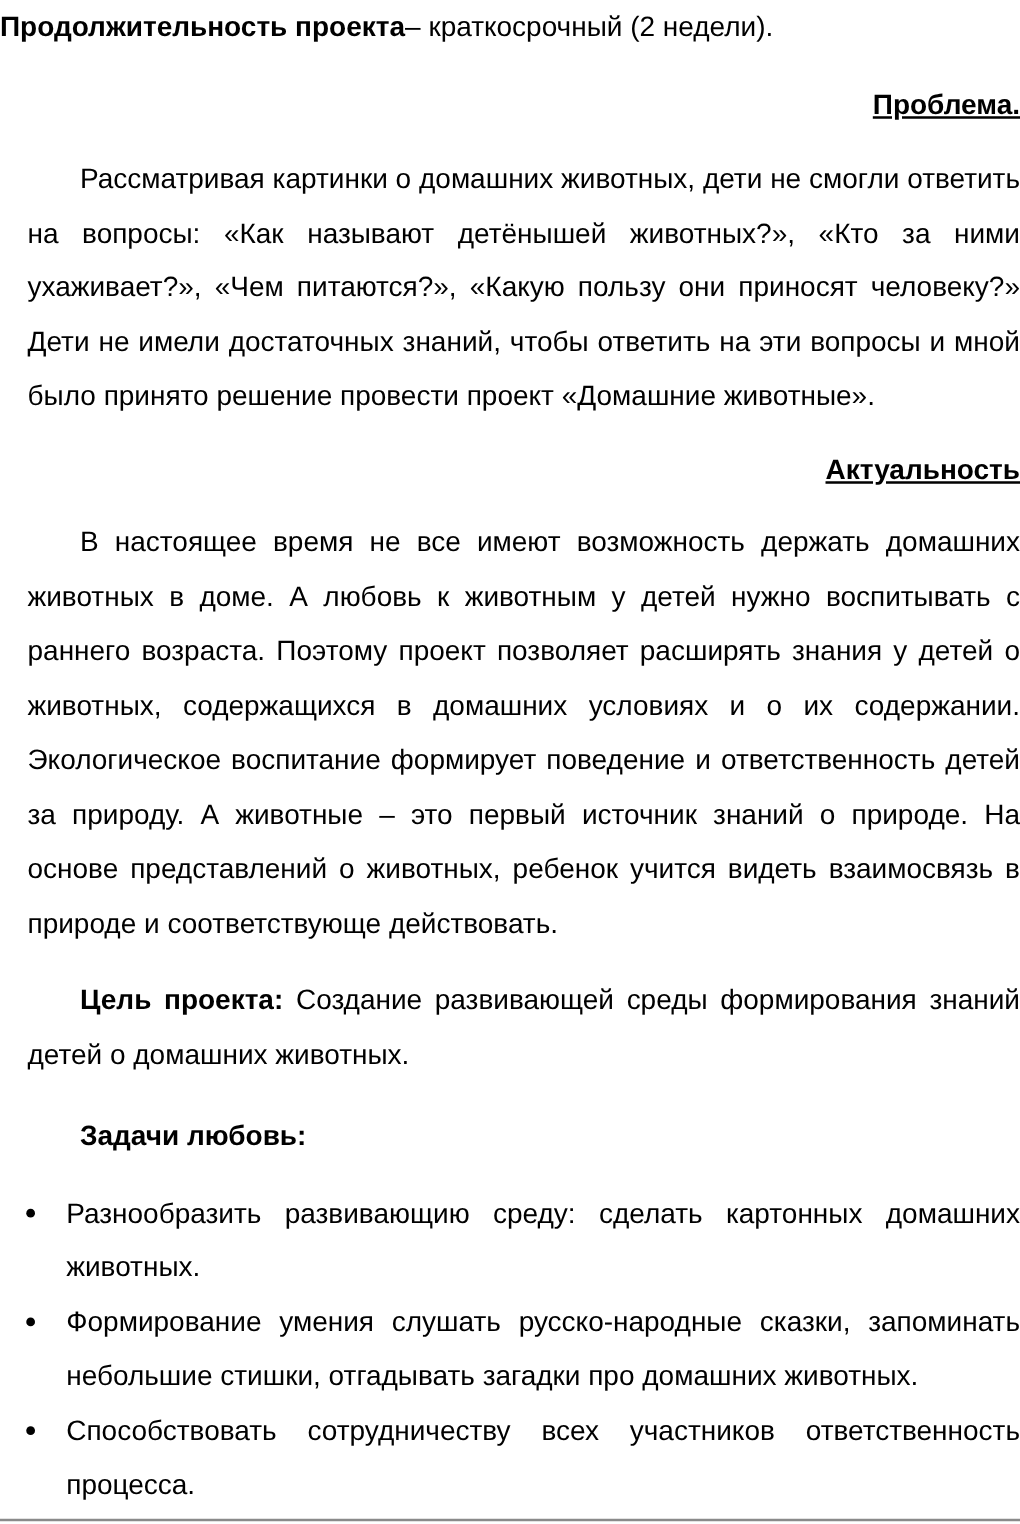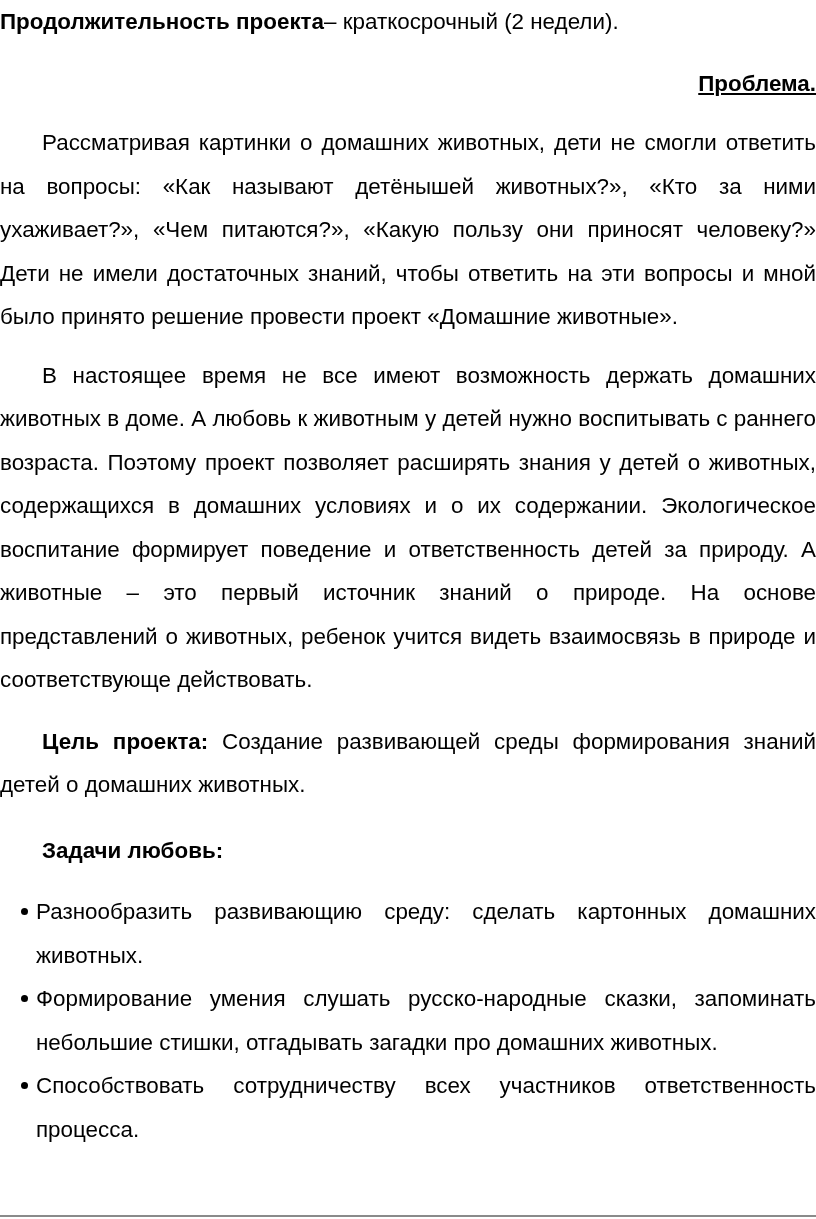--- a/index.html
+++ b/index.html
@@ -17,40 +17,40 @@
     font-family: Liberation Sans, sans-serif;
     font-size: 22.4px;
     line-height: 43.5px;
   }
   p, h2 {
     margin: 0;
     padding: 0;
     font-size: inherit;
   }
   .justify { text-align: justify; }
-  .indent  { text-indent: 42px; }
+  .indent  { text-indent: 42px; padding-left: 22px; }
 
   .center-heading {
     text-align: right;
     font-weight: 700;
     text-decoration: underline;
     font-size: inherit;
   }
 
   .h-problem     { margin-top: 18px; }
   .p-problem     { margin-top: 16px; }
   .h-relevance   { margin-top: 15px; }
   .p-relevance   { margin-top: 15px; }
   .p-goal        { margin-top: 18px; }
   .p-tasks-label { margin-top: 22px; }
   .tasks         { margin-top: 18px; }
 
   .task {
     position: relative;
-    padding-left: 36px;
+    padding-left: 53px;
     text-align: justify;
   }
   .bullet {
     position: absolute;
     left: 21px;
     top: 18px;
     width: 7px;
     height: 7px;
     border-radius: 50%;
     background: #000000;
@@ -68,20 +68,21 @@
 <body>
 
 <div class="page">
 
   <p class="justify"><strong>Продолжительность проекта</strong><span>– краткосрочный (2 недели).</span></p>
 
   <h2 class="center-heading h-problem">Проблема.</h2>
 
   <p class="justify indent p-problem">Рассматривая картинки о домашних животных, дети не смогли ответить на вопросы: «Как называют детёнышей животных?», «Кто за ними ухаживает?», «Чем питаются?», «Какую пользу они приносят человеку?» Дети не имели достаточных знаний, чтобы ответить на эти вопросы и мной было принято решение провести проект «Домашние животные».</p>
 
+  <h2 class="center-heading h-relevance">Актуальность</h2>
 
   <p class="justify indent p-relevance">В настоящее время не все имеют возможность держать домашних животных в доме. А любовь к животным у детей нужно воспитывать с раннего возраста. Поэтому проект позволяет расширять знания у детей о животных, содержащихся в домашних условиях и о их содержании. Экологическое воспитание формирует поведение и ответственность детей за природу. А животные – это первый источник знаний о природе. На основе представлений о животных, ребенок учится видеть взаимосвязь в природе и соответствующе действовать.</p>
 
   <p class="justify indent p-goal"><strong>Цель проекта:</strong> <span>Создание развивающей среды формирования знаний детей о домашних животных.</span></p>
 
   <p class="justify indent p-tasks-label"><strong>Задачи любовь:</strong></p>
 
   <div class="tasks">
 
     <div class="task">

